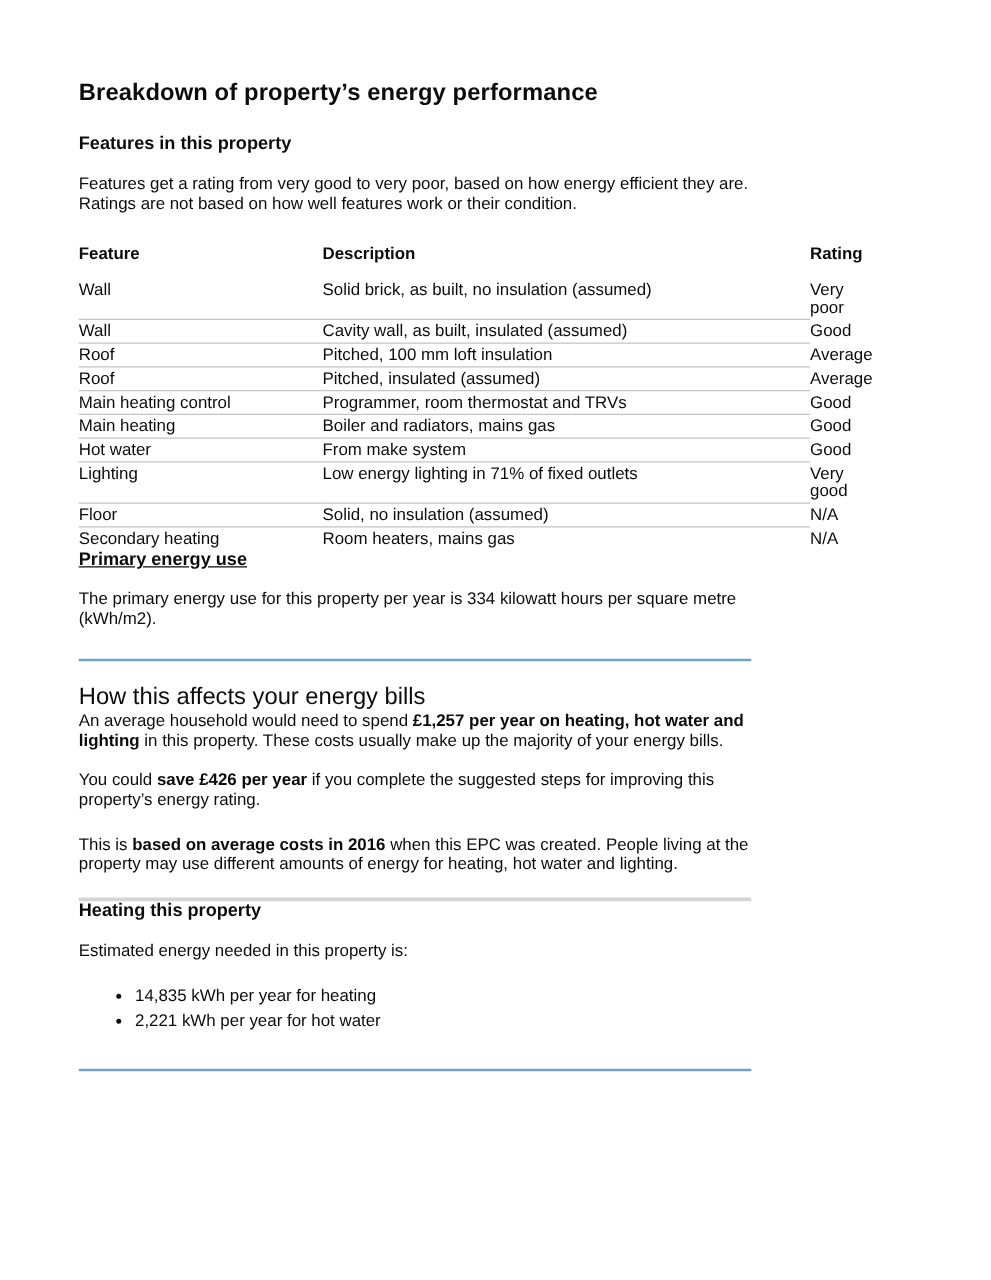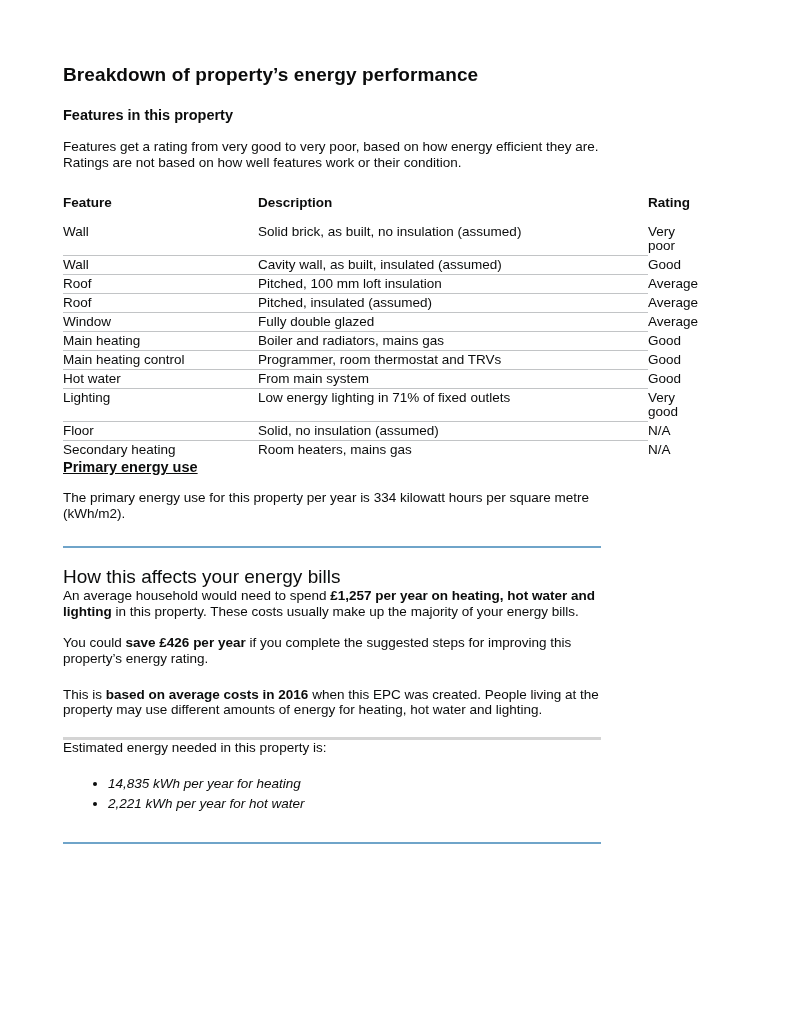--- a/index.html
+++ b/index.html
@@ -71,21 +71,20 @@
     margin: 19px 0 0 0;
   }
   .mt-section { margin-top: 18px; }
   .mt-small { margin-top: 14px; }
   .mt-heading-gap { margin-top: 32px; }
   b.inline-bold { font-weight: bold; }
   ul.energy-list {
     margin: 18px 0 0 0;
     padding: 0 0 0 45px;
     font-size: 13.5px;
-    font-style: italic;
   }
   ul.energy-list li {
     line-height: 20px;
     padding-left: 0px;
   }
   .spacer-bottom { height: 28px; }
 </style>
 </head>
 <body>
 
@@ -125,37 +124,32 @@
           <td>Roof</td>
           <td>Pitched, 100 mm loft insulation</td>
           <td>Average</td>
         </tr>
         <tr>
           <td>Roof</td>
           <td>Pitched, insulated (assumed)</td>
           <td>Average</td>
         </tr>
         <tr>
-          <td>Window</td>
-          <td>Fully double glazed</td>
-          <td>Average</td>
+          <td>Main heating control</td>
+          <td>Programmer, room thermostat and TRVs</td>
+          <td>Good</td>
         </tr>
         <tr>
           <td>Main heating</td>
           <td>Boiler and radiators, mains gas</td>
           <td>Good</td>
         </tr>
         <tr>
-          <td>Main heating control</td>
-          <td>Programmer, room thermostat and TRVs</td>
-          <td>Good</td>
-        </tr>
-        <tr>
           <td>Hot water</td>
-          <td>From main system</td>
+          <td>From make system</td>
           <td>Good</td>
         </tr>
         <tr>
           <td>Lighting</td>
           <td>Low energy lighting in 71% of fixed outlets</td>
           <td>Very good</td>
         </tr>
         <tr>
           <td>Floor</td>
           <td>Solid, no insulation (assumed)</td>
@@ -177,20 +171,21 @@
   <h2 class="section-title">How this affects your energy bills</h2>
 
   <p class="body-text mt-section" style="margin-bottom:16px;"><span>An average household would need to spend </span><b class="inline-bold">£1,257 per year on heating, hot water and lighting</b><span> in this property. These costs usually make up the majority of your energy bills.</span></p>
 
   <p class="body-text" style="margin-bottom:20px;"><span>You could </span><b class="inline-bold">save £426 per year</b><span> if you complete the suggested steps for improving this property’s energy rating.</span></p>
 
   <p class="body-text" style="margin-bottom:4px;"><span>This is </span><b class="inline-bold">based on average costs in 2016</b><span> when this EPC was created. People living at the property may use different amounts of energy for heating, hot water and lighting.</span></p>
 
   <hr class="rule-gray" style="background: rgb(212, 212, 212);">
 
+  <h3 class="sub-title mt-heading-gap">Heating this property</h3>
 
   <p class="body-text" style="margin-bottom:0;">Estimated energy needed in this property is:</p>
 
   <ul class="energy-list">
       <li>14,835 kWh per year for heating</li>
       <li>2,221 kWh per year for hot water</li>
     </ul>
 
   <hr class="rule-blue" style="margin-top: 28px; background: rgb(111, 164, 201);">
 

